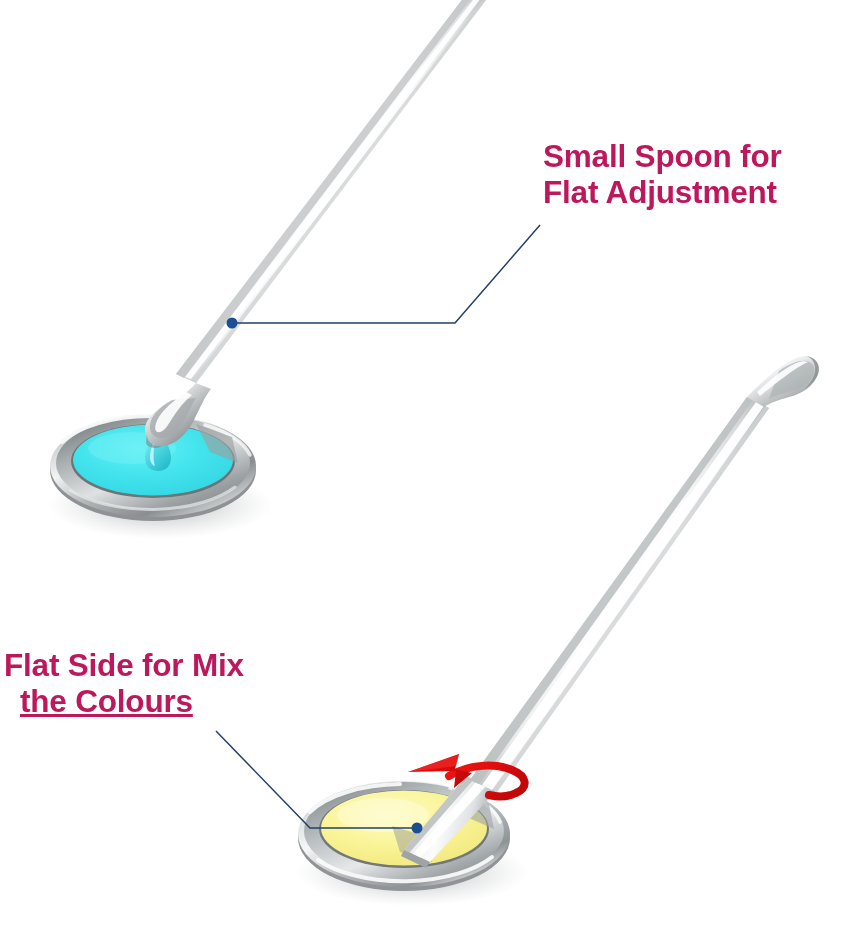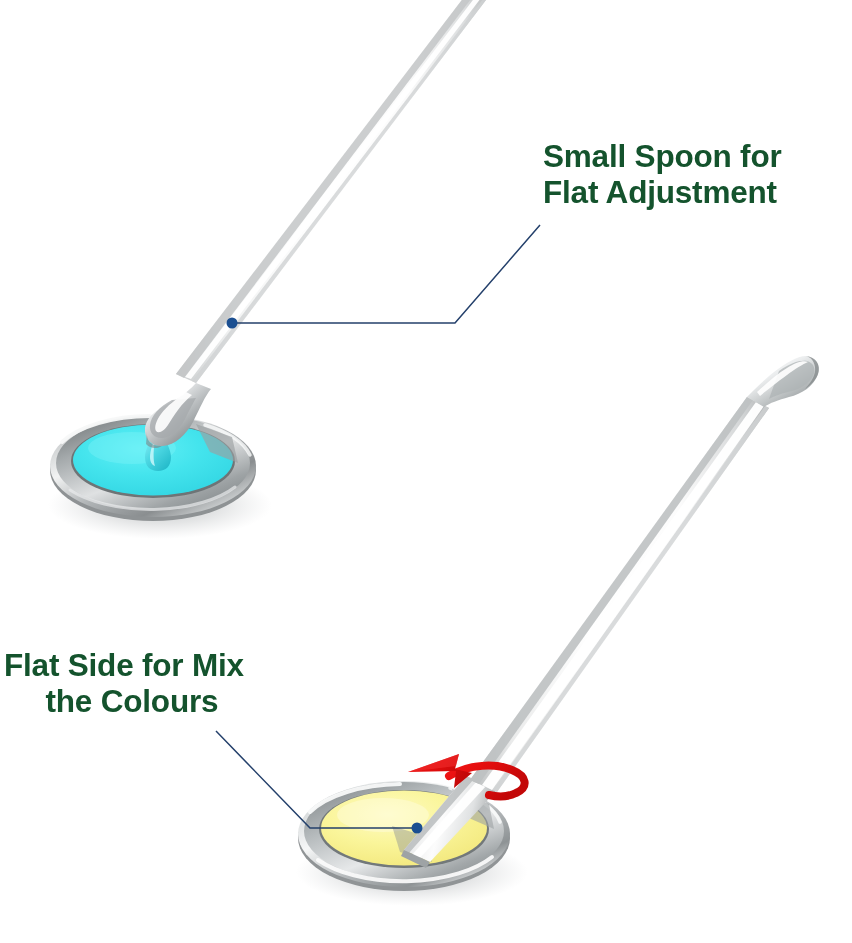--- a/index.html
+++ b/index.html
@@ -23,42 +23,42 @@
     left: 0;
     top: 0;
     width: 852px;
     height: 943px;
     display: block;
   }
   .callout {
     position: absolute;
     font-family: "Liberation Sans", sans-serif;
     font-weight: bold;
-    color: #14532d;
+    color: #be185d;
     line-height: 1.13;
     letter-spacing: -0.2px;
     white-space: nowrap;
     z-index: 5;
   }
   #callout-spoon {
     left: 543px;
     top: 139px;
     font-size: 31.5px;
   }
   #callout-flat {
     left: 4px;
     top: 648px;
     font-size: 31.5px;
-    text-align: center;
   }
   .callout .ln {
     display: block;
   }
   #callout-flat .ln2 {
     padding-left: 16px;
+    text-decoration: underline;
   }
 </style>
 </head>
 <body>
 
 <div id="stage">
 
   <svg id="art" viewBox="0 0 852 943" xmlns="http://www.w3.org/2000/svg">
     <defs>
 

